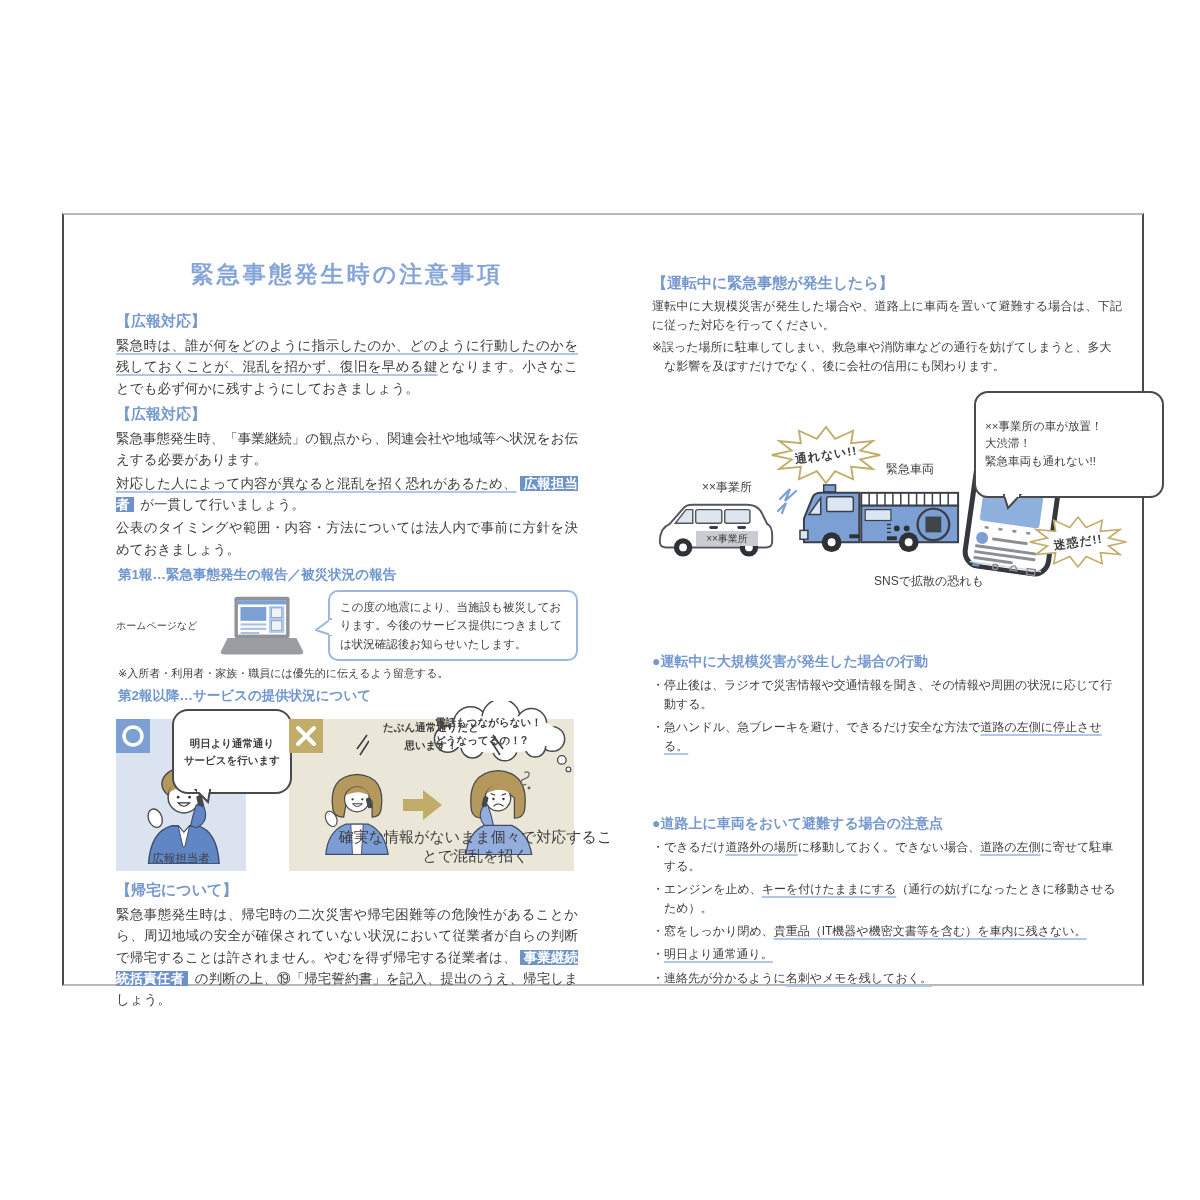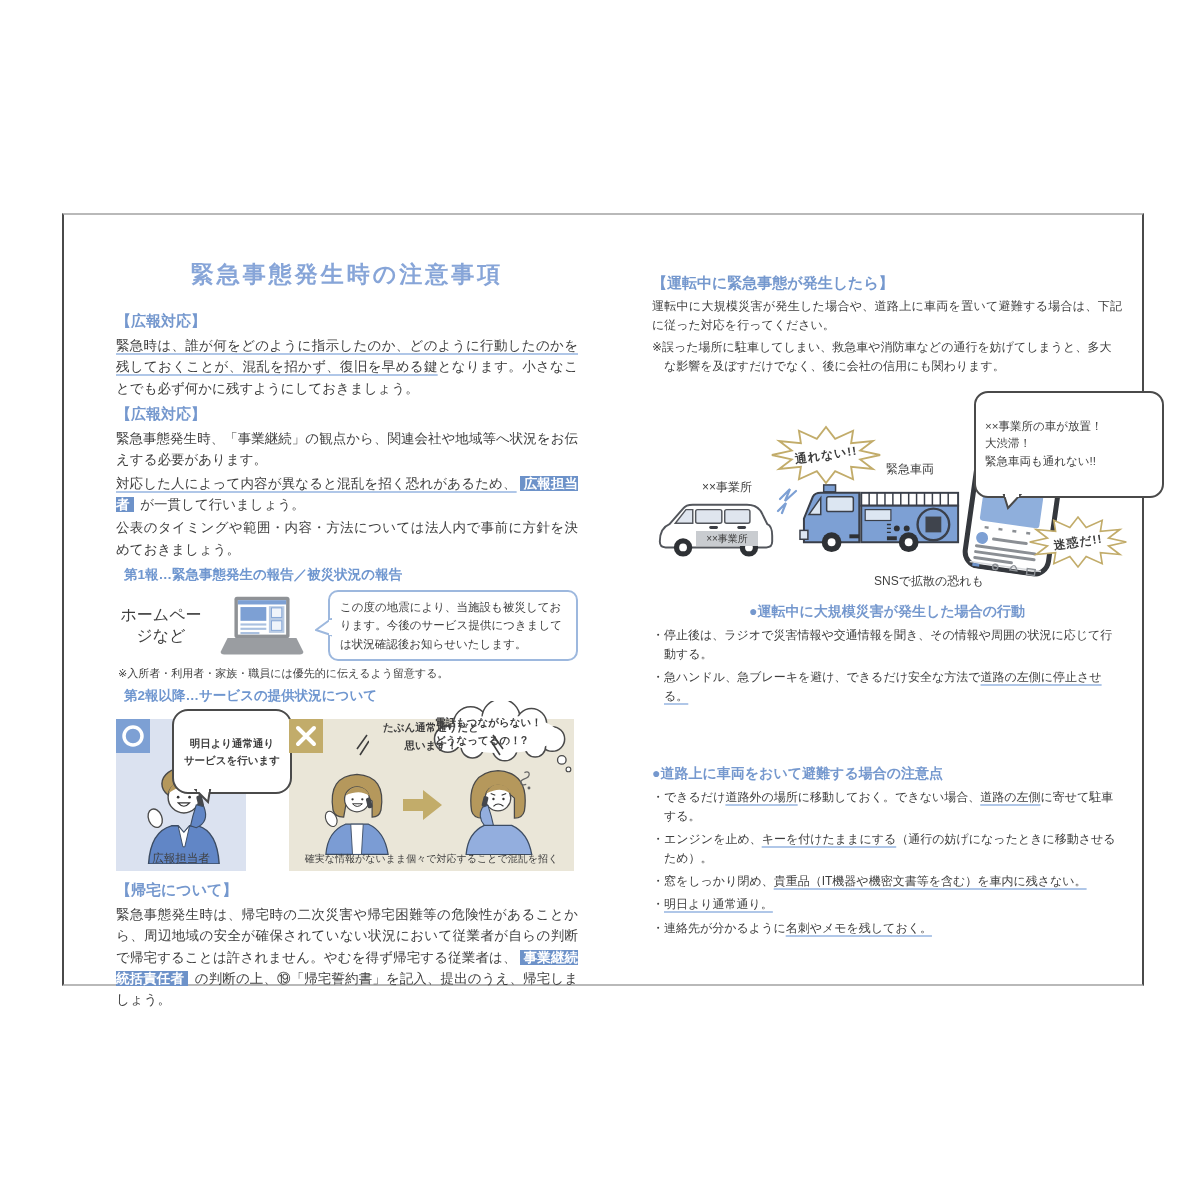--- a/index.html
+++ b/index.html
@@ -6,34 +6,34 @@
   body{width:1200px;height:1200px;position:relative;overflow:hidden;
        font-family:"Liberation Sans","DejaVu Sans",sans-serif;color:#3e3e3e;}
   .sheet{position:absolute;left:62px;top:213px;width:1078px;height:769px;
          border-top:2px solid #b9b9b9;border-bottom:2px solid #b9b9b9;
          border-left:2px solid #4a4a4a;border-right:2px solid #4a4a4a;background:#fff;}
   .col-left{position:absolute;left:52px;top:44px;width:462px;}
   .col-right{position:absolute;left:588px;top:44px;width:470px;}
   .title{font-size:23px;font-weight:bold;color:#87a5d8;letter-spacing:3px;
          text-align:center;margin:0 0 22px 0;}
   .sec-head{font-size:15px;font-weight:bold;color:#7598ce;margin:6px 0 4px 0;}
-  .sub-head{font-size:13.5px;font-weight:bold;color:#6f96cf;margin:6px 0 6px 8px;}
+  .sub-head{font-size:13.5px;font-weight:bold;color:#6f96cf;margin:6px 0 6px 2px;}
   .dot-head{font-size:14px;font-weight:bold;color:#7598ce;margin:0 0 5px 0;}
   .body-p{font-size:13.5px;line-height:1.58;margin:0 0 2px 0;text-align:justify;}
   .rbody{font-size:12px;line-height:1.62;margin:0 0 2px 0;text-align:justify;}
   .seg-u{text-decoration:underline;text-decoration-color:#b0c7e8;
          text-decoration-thickness:1.5px;text-underline-offset:3px;}
   .seg-badge{background:#6d92c9;color:#fff;font-weight:bold;padding:0 4px;margin:0 3px;}
   .note{font-size:11px;margin:5px 0 0 2px;}
   .hang{padding-left:1em;text-indent:-1em;text-align:left;}
   .pre{white-space:pre-line;}
   .bullet{font-size:12px;line-height:1.6;margin:0 0 4px 0;padding-left:1em;text-indent:-1em;}
   
   .web-row{display:flex;align-items:center;gap:10px;margin:6px 0 0 0;}
-  .web-label{width:90px;font-size:16px;flex:none;text-align:center;}
+  .web-label{width:90px;font-size:10px;flex:none;}
   .laptop-wrap{flex:none;width:92px;height:62px;}
   .blue-bubble{flex:1;position:relative;border:2px solid #9db8de;border-radius:10px;
                padding:6px 10px;font-size:11.5px;line-height:1.6;background:#fff;margin-left:10px;}
   .blue-tail{position:absolute;left:-15px;top:26px;}
   
   .panels{display:flex;gap:43px;margin-top:14px;height:152px;}
   .panel{position:relative;flex:none;}
   .panel-ok{width:130px;background:#dbe2f0;}
   .panel-ng{width:285px;background:#eae6d8;}
   .mark{position:absolute;left:0;top:0;width:34px;height:34px;z-index:4;}
@@ -202,21 +202,21 @@
           <path d="M37,33 L42,35 M54,33 L49,35" stroke="#333333" stroke-width="1.2"></path>
           <circle cx="40" cy="39" r="1.3" fill="#333333"></circle>
           <circle cx="51" cy="39" r="1.3" fill="#333333"></circle>
           <path d="M40,47 Q45,42 51,47" fill="none" stroke="#333333" stroke-width="1.2"></path>
           <rect x="28" y="36" width="5.5" height="12" rx="2" fill="#44474c" transform="rotate(14 31 42)"></rect>
           <path d="M10,100 Q12,76 30,68 L60,68 Q78,76 82,100 Z" fill="#93aede" stroke="#3c4c63" stroke-width="1.4"></path>
           <path d="M30,68 Q22,58 28,48 L34,46 Q38,58 40,68 Z" fill="#93aede" stroke="#3c4c63" stroke-width="1.2"></path>
           <path d="M74,10 c7,-3 7,5 0,7 c-6,2 -5,8 2,6" fill="none" stroke="#666666" stroke-width="1.4"></path>
           <circle cx="79" cy="27" r="1.6" fill="#666666"></circle>
         </svg>
-        <div class="panel-caption" style="font-size:10px;">確実な情報がないまま個々で対応することで混乱を招く</div>
+        <div class="panel-caption" style="font-size:15px;padding-left:44px;">確実な情報がないまま個々で対応することで混乱を招く</div>
       </div>
     </div>
 
     <div class="sec-head" style="margin-top:10px;">【帰宅について】</div>
     <p class="body-p"><span>緊急事態発生時は、帰宅時の二次災害や帰宅困難等の危険性があることから、周辺地域の安全が確保されていない状況において従業者が自らの判断で帰宅することは許されません。やむを得ず帰宅する従業者は、</span><span class="seg-badge">事業継続統括責任者</span><span> の判断の上、⑲「帰宅誓約書」を記入、提出のうえ、帰宅しましょう。</span></p>
   </div>
 
   <div class="col-right">
     <div class="sec-head" style="margin-top:15px;">【運転中に緊急事態が発生したら】</div>
     <p class="rbody">運転中に大規模災害が発生した場合や、道路上に車両を置いて避難する場合は、下記に従った対応を行ってください。</p>
@@ -313,21 +313,21 @@
       <div class="burst" style="left:376px;top:124px;width:100px;height:54px;">
         <svg viewBox="0 0 120 64" width="100" height="54">
           <polygon points="118,32 96.7,36.7 110.2,47 86.9,44.7 89,58 69.8,49.4 60,62 50.2,49.4 31,58 33.1,44.7 9.8,47 23.3,36.7 2,32 23.3,27.3 9.8,17 33.1,19.3 31,6 50.2,14.6 60,2 69.8,14.6 89,6 86.9,19.3 110.2,17 96.7,27.3" fill="#ffffff" stroke="#c2ac6a" stroke-width="2"></polygon>
         </svg>
         <div class="burst-text">迷惑だ!!</div>
       </div>
 
       <div class="illo-label" style="left:222px;top:182px;">SNSで拡散の恐れも</div>
     </div>
 
-    <div class="dot-head" style="text-align:center;">●運転中に大規模災害が発生した場合の行動</div>
+    <div class="dot-head" style="margin-top:50px;">●運転中に大規模災害が発生した場合の行動</div>
     <div>
         <div class="bullet"><span>・停止後は、ラジオで災害情報や交通情報を聞き、その情報や周囲の状況に応じて行動する。</span></div>
         <div class="bullet"><span>・急ハンドル、急ブレーキを避け、できるだけ安全な方法で</span><span class="seg-u">道路の左側に停止させる。</span></div>
       </div>
 
     <div class="dot-head" style="margin-top:58px;">●道路上に車両をおいて避難する場合の注意点</div>
     <div>
         <div class="bullet"><span>・できるだけ</span><span class="seg-u">道路外の場所</span><span>に移動しておく。できない場合、</span><span class="seg-u">道路の左側</span><span>に寄せて駐車する。</span></div>
         <div class="bullet"><span>・エンジンを止め、</span><span class="seg-u">キーを付けたままにする</span><span>（通行の妨げになったときに移動させるため）。</span></div>
         <div class="bullet"><span>・窓をしっかり閉め、</span><span class="seg-u">貴重品（IT機器や機密文書等を含む）を車内に残さない。</span></div>

